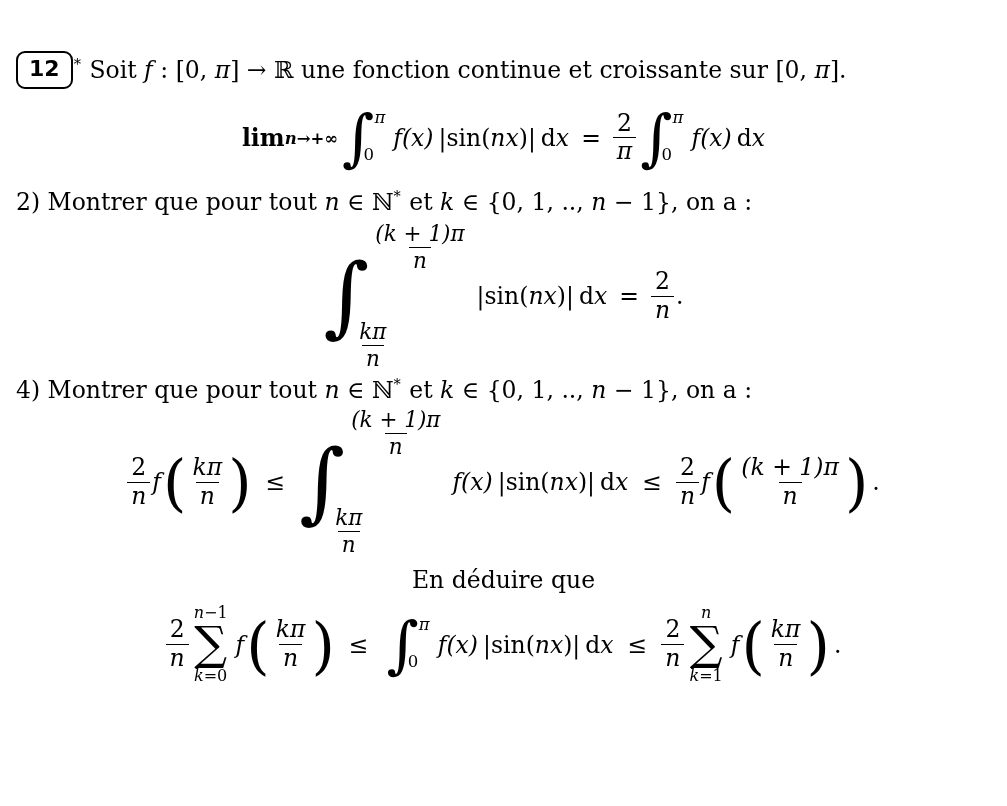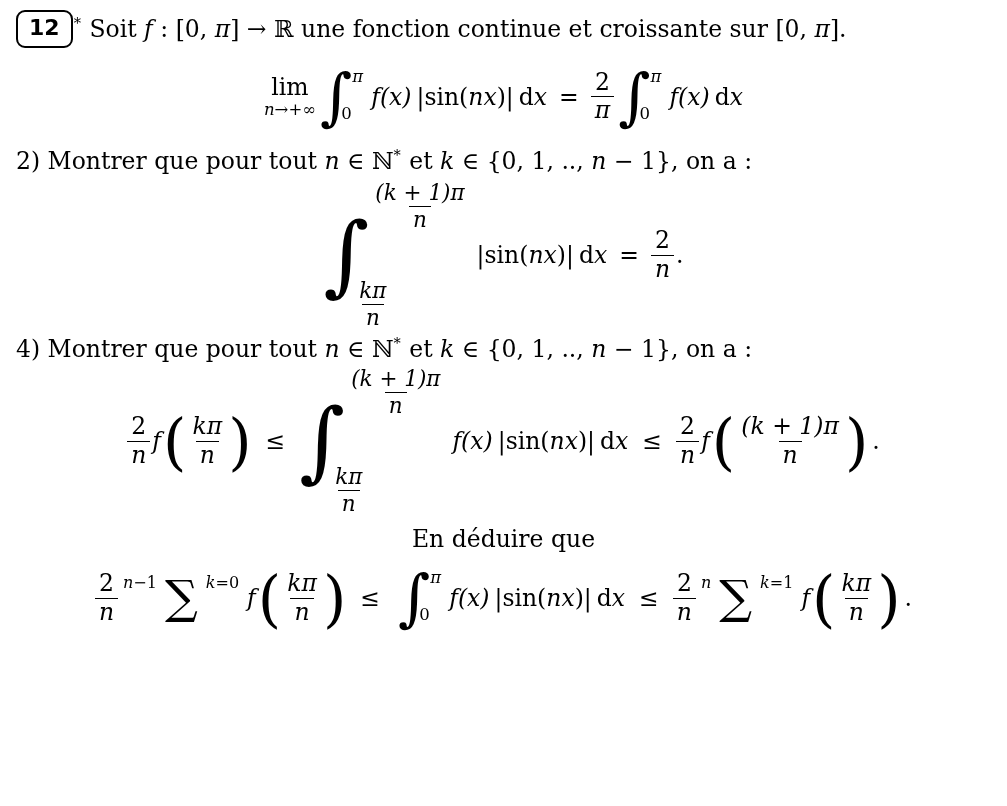--- a/index.html
+++ b/index.html
@@ -3,21 +3,21 @@
 <meta charset="utf-8">
 <style>
   * { box-sizing: border-box; }
   html, body { margin: 0; padding: 0; }
   body {
     width: 1007px; height: 806px;
     background: #ffffff; color: #000000;
     font-family: "DejaVu Serif", "DejaVu Sans", serif;
     overflow: hidden;
   }
-  .page { padding: 8px 16px 0 16px; }
+  .page { padding: 8px 16px 0 16px; margin-top: 41px; }
 
   
   .tl { font-size: 23.5px; line-height: 1.45; }
   .i { font-style: italic; }
   sup.star { font-size: 0.62em; vertical-align: super; letter-spacing: 1px; }
 
   .exbox {
     display: inline-block;
     border: 2px solid #000;
     border-radius: 9px;
@@ -38,38 +38,38 @@
   .ml4 { margin-left: 4px; }
   .eqs { margin: 0 12px; }
   .leq { margin: 0 14px; }
 
   
   .frac { display: inline-flex; flex-direction: column; align-items: center; text-align: center; line-height: 1.18; }
   .frac .num { padding: 0 4px; }
   .frac .den { border-top: 1.6px solid #000; padding: 0 4px; }
 
   
-  .limblk { display: inline-flex; flex-direction: column; align-items: center; line-height: 1.05; }
+  .limblk { display: inline-flex; flex-direction: row; align-items: center; line-height: 1.05; font-weight: bold; }
   .limblk .lsub { font-size: 16.5px; margin-top: 1px; white-space: nowrap; }
 
   
   .intmed { display: inline-flex; margin-left: 4px; }
   .intmed .ig { font-size: 62px; line-height: 1.1; font-family: "DejaVu Serif", "DejaVu Sans", serif; }
   .intmed .ib { display: inline-flex; flex-direction: column; justify-content: space-between; font-size: 16.5px; padding: 4px 0 8px 0; }
   .intmed .ib .bsub { margin-left: -11px; }
 
   
   .intbig { display: inline-flex; align-items: center; }
   .intbig .ig { font-size: 88px; line-height: 1.05; font-family: "DejaVu Serif", "DejaVu Sans", serif; }
   .intbig .ib { display: inline-flex; flex-direction: column; justify-content: space-between; height: 150px; margin-left: 2px; font-size: 21.5px; }
   .intbig .ib .bup { align-self: flex-start; }
   .intbig .ib .blo { align-self: flex-start; margin-left: -16px; }
 
   
-  .sumblk { display: inline-flex; flex-direction: row; align-items: flex-start; line-height: 1; gap: 8px; }
+  .sumblk { display: inline-flex; flex-direction: column; align-items: center; line-height: 1; }
   .sumblk .stop, .sumblk .sbot { font-size: 16px; white-space: nowrap; }
   .sumblk .sg { font-size: 46px; line-height: 0.95; padding: 1px 0 2px 0; font-family: "DejaVu Serif", "DejaVu Sans", serif; }
 
   
   .bigp { font-size: 60px; line-height: 1; font-weight: 400; display: inline-block; transform: scaleY(1.03); }
 
   
   .l1 { margin-top: 4px; }
   .l2 { margin-top: 1px; }
   .eq-lim { margin: 13px 0 11px 0; }

